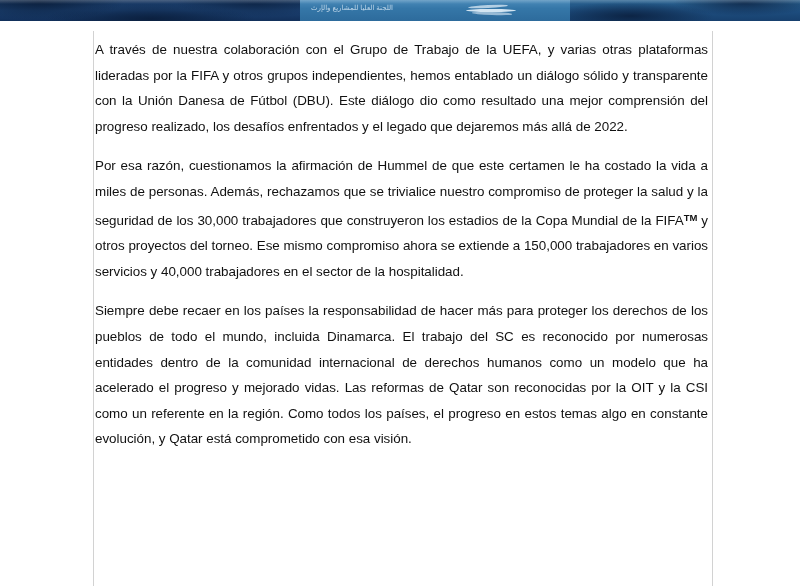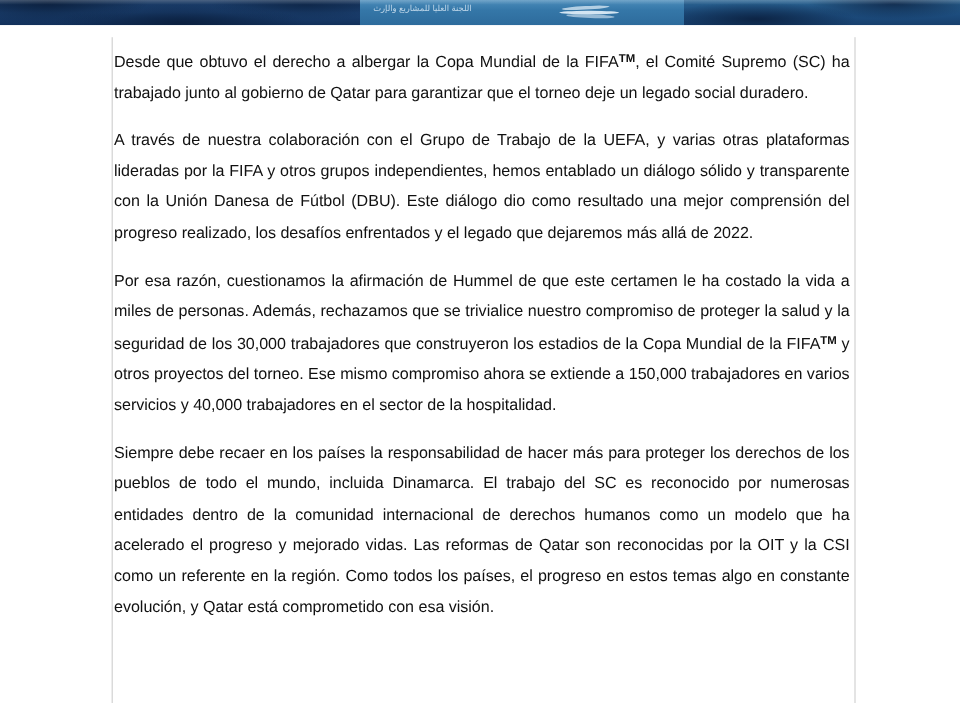--- a/index.html
+++ b/index.html
@@ -163,18 +163,17 @@
     <span class="swoosh-a"></span>
     <span class="swoosh-b"></span>
     <span class="swoosh-c"></span>
   </div>
 </div>
 
 <div class="page">
   <div class="doc-rule-left"></div>
   <div class="doc-rule-right"></div>
   <div class="doc-body">
-      <p class="para"><span>Desde que obtuvo el derecho a albergar la Copa Mundial de la FIFA</span><span class="tm">TM</span><span>, el Comité Supremo (SC) ha trabajado junto al gobierno de Qatar para garantizar que el torneo deje un legado social duradero.</span></p>
       <p class="para"><span>A través de nuestra colaboración con el Grupo de Trabajo de la UEFA, y varias otras plataformas lideradas por la FIFA y otros grupos independientes, hemos entablado un diálogo sólido y transparente con la Unión Danesa de Fútbol (DBU). Este diálogo dio como resultado una mejor comprensión del progreso realizado, los desafíos enfrentados y el legado que dejaremos más allá de 2022.</span></p>
       <p class="para"><span>Por esa razón, cuestionamos la afirmación de Hummel de que este certamen le ha costado la vida a miles de personas. Además, rechazamos que se trivialice nuestro compromiso de proteger la salud y la seguridad de los 30,000 trabajadores que construyeron los estadios de la Copa Mundial de la FIFA</span><span class="tm">TM</span><span> y otros proyectos del torneo. Ese mismo compromiso ahora se extiende a 150,000 trabajadores en varios servicios y 40,000 trabajadores en el sector de la hospitalidad.</span></p>
       <p class="para"><span>Siempre debe recaer en los países la responsabilidad de hacer más para proteger los derechos de los pueblos de todo el mundo, incluida Dinamarca. El trabajo del SC es reconocido por numerosas entidades dentro de la comunidad internacional de derechos humanos como un modelo que ha acelerado el progreso y mejorado vidas. Las reformas de Qatar son reconocidas por la OIT y la CSI como un referente en la región. Como todos los países, el progreso en estos temas algo en constante evolución, y Qatar está comprometido con esa visión.</span></p>
     </div>
 </div>
 
 </body></html>

